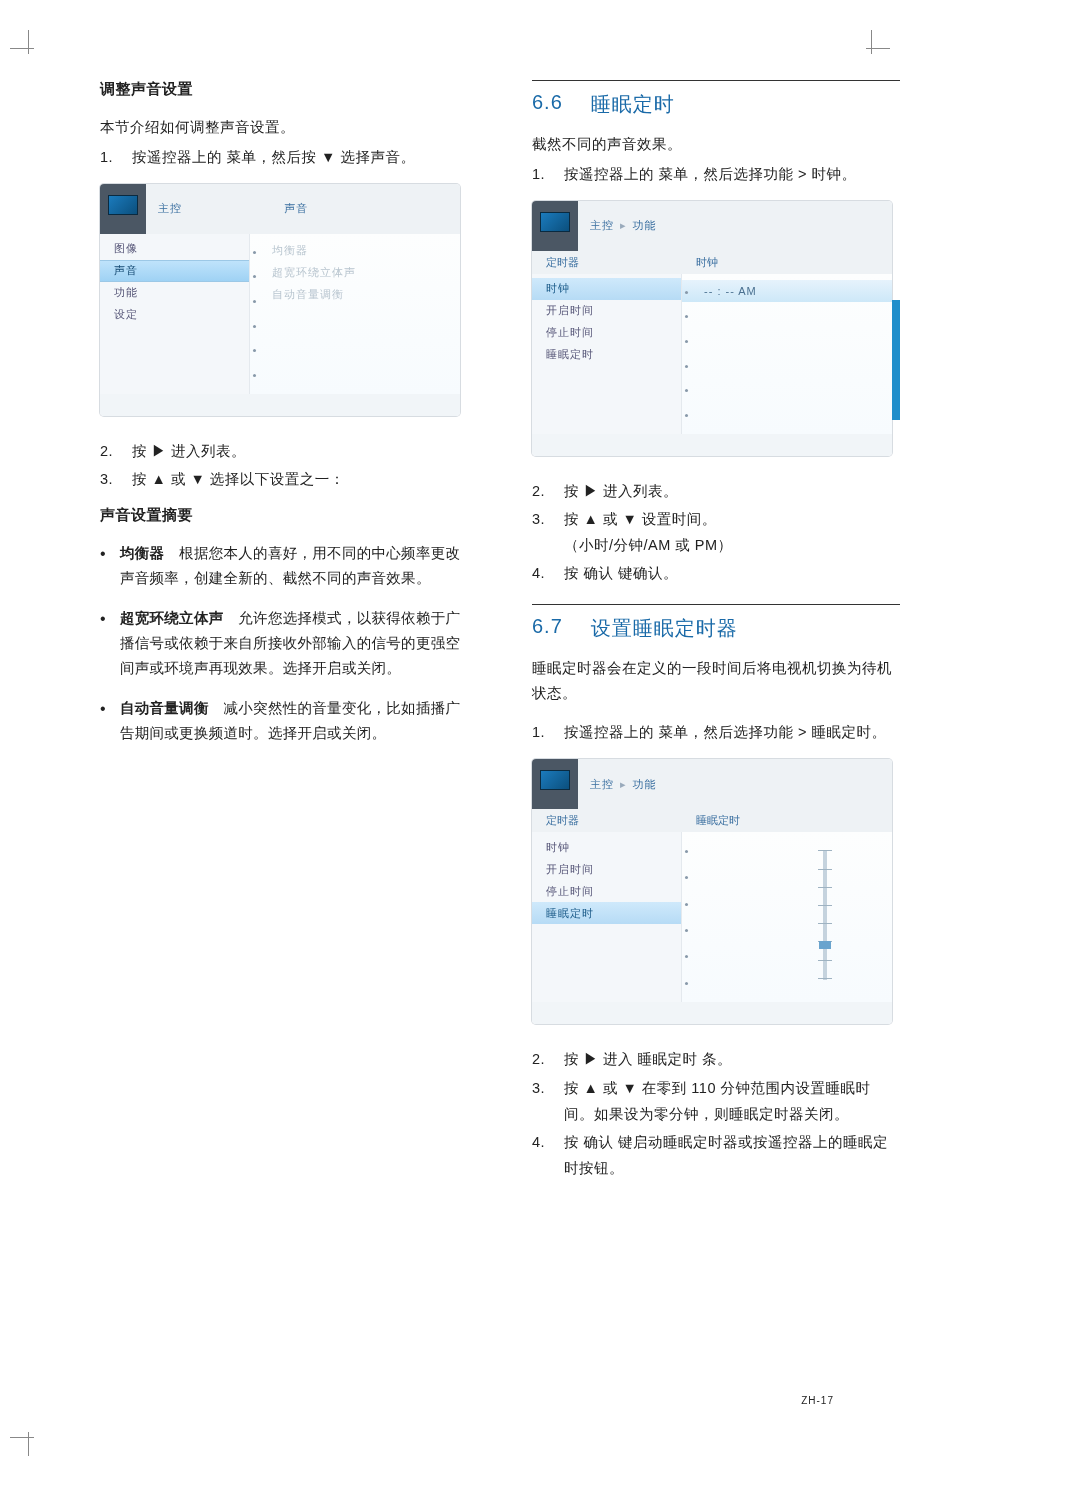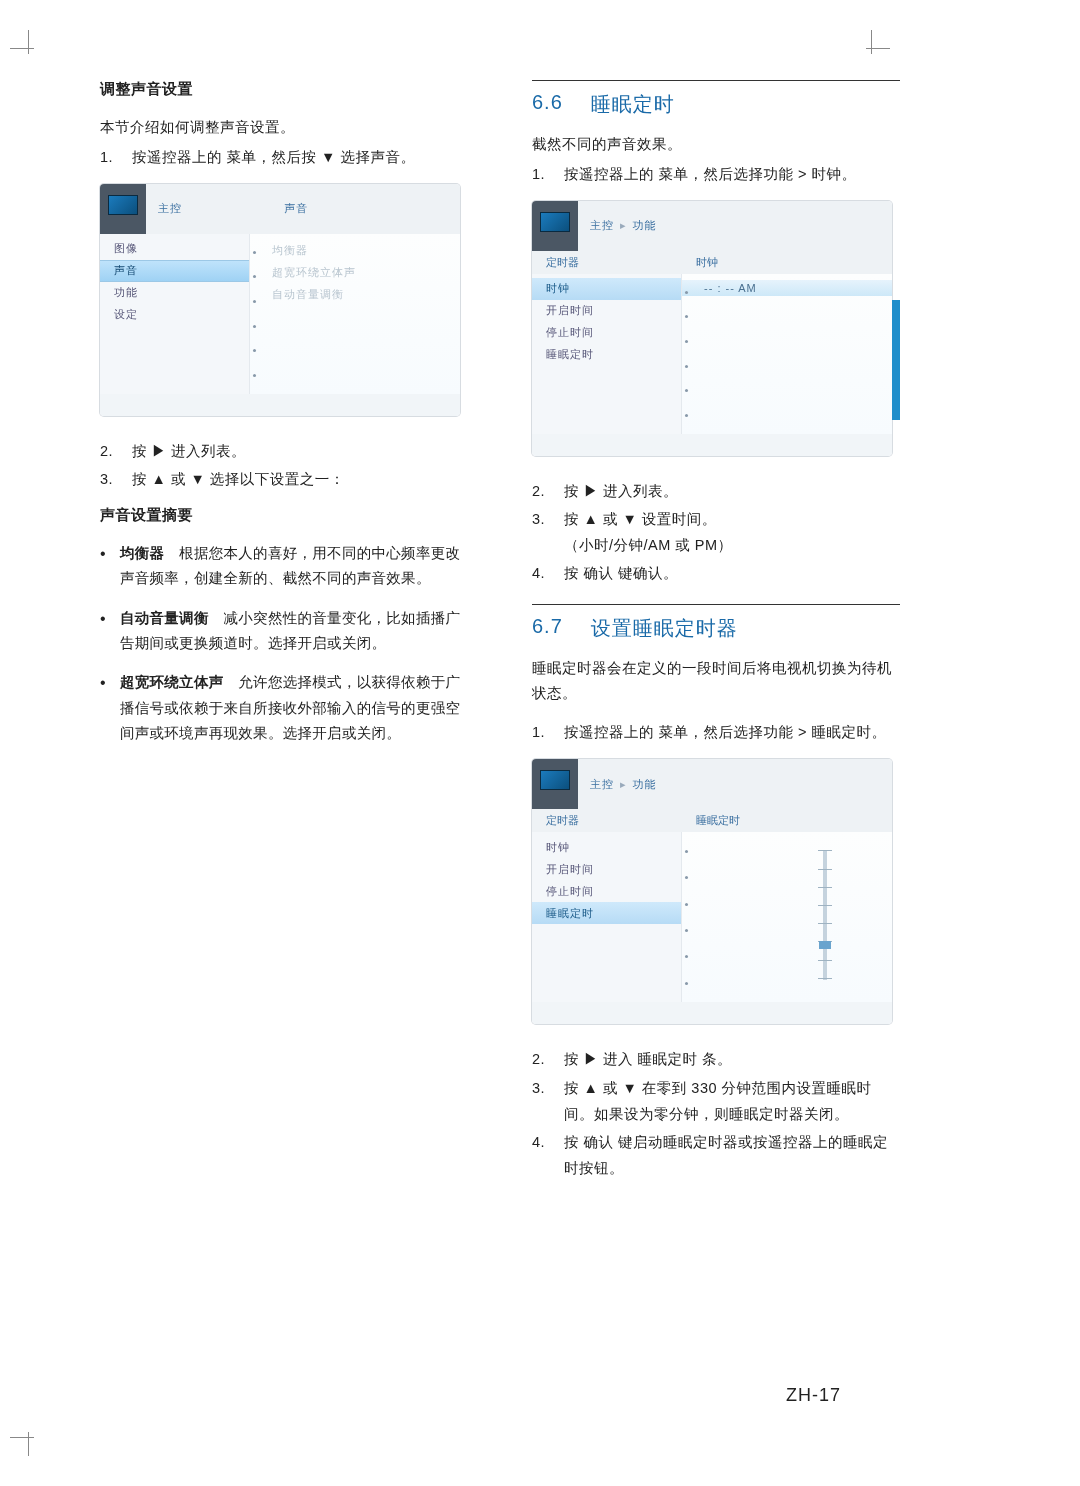--- a/index.html
+++ b/index.html
@@ -37,21 +37,21 @@
   ul.bullets li { display:flex; gap:14px; font-size:14.5px; line-height:1.75; margin-bottom:14px; letter-spacing:0.3px; }
   ul.bullets li::before { content:"•"; flex:0 0 auto; font-size:16px; line-height:1.6; }
   .term { display:inline; }
   .hr { border:none; border-top:1px solid #333; margin: 0 0 10px 0; }
   .section-num-row { display:flex; gap:28px; font-size:20px; color:#1a6aa8; font-weight:500; margin-bottom:14px; letter-spacing:1px; }
   .sidetab {
     position:absolute; right:180px; top:300px; width:26px; height:120px;
     background:#1f8ecb; color:#fff; writing-mode: vertical-rl;
     display:flex; align-items:center; justify-content:center; font-size:13px; letter-spacing:4px;
   }
-  .footer { position:absolute; right:239px; bottom:80px; font-size:18px; letter-spacing:1px; }
+  .footer { position:absolute; right:246px; bottom:80px; font-size:10px; letter-spacing:1px; }
 
   
   .osd {
     width: 100%; max-width: 360px; margin: 10px 0 22px 0;
     border-radius:4px; overflow:hidden;
     box-shadow: 0 0 0 1px #d7dce1;
     font-size: 11px;
   }
   .osd-top { display:flex; height:50px; }
   .osd-tv {
@@ -67,21 +67,21 @@
   }
   .osd-body { display:flex; min-height:160px; background:#c2410c; }
   .osd-left { width:150px; background:#f4f7fa; border-right:1px solid #e4e9ee; padding:4px 0; }
   .osd-right { flex:1; background:linear-gradient(#fdfefe,#f7fbfe); position:relative; padding:6px 0; }
   .osd-item { padding:4px 14px; color:#557; letter-spacing:1px; display:flex; align-items:center; height:22px; }
   .osd-item.sel { background:linear-gradient(#bfe3fb,#9fd2f4); color:#154a73; border-top:1px solid #9cc8e6; border-bottom:1px solid #9cc8e6; }
   .osd-item.hi  { background:linear-gradient(#cfe9fb,#b6dbf5); color:#1a5a88; }
   .osd-right .dots { position:absolute; left:0; top:6px; bottom:6px; width:8px; display:flex; flex-direction:column; justify-content:space-around; align-items:center; }
   .osd-right .dots span { width:3px; height:3px; background:#89a; border-radius:50%; }
   .osd-right .faded { color:#b8c5cf; padding:4px 14px 4px 22px; height:22px; display:flex; align-items:center; letter-spacing:1px; }
-  .osd-right .val   { color:#4a7090; padding:4px 14px 4px 22px; height:16px; display:flex; align-items:center; letter-spacing:1px; }
+  .osd-right .val   { color:#4a7090; padding:4px 14px 4px 22px; height:22px; display:flex; align-items:center; letter-spacing:1px; }
   .osd-right .valrow{ display:flex; gap:10px; align-items:center; }
   .osd-footer { height:22px; background:#f1f5f8; }
   .pill-hi { background:linear-gradient(#e6f3fc,#cde8f8); }
 
   
   .vslider { position:absolute; right:60px; top:18px; width:14px; height:130px; display:flex; flex-direction:column; align-items:center; }
   .vslider .track { width:4px; flex:1; background:#c5d3de; position:relative; }
   .vslider .tick { position:absolute; left:-5px; width:14px; height:1px; background:#9fb3c2; }
   .vslider .thumb { position:absolute; left:-4px; width:12px; height:8px; background:#6aa4ce; }
 </style>
@@ -151,24 +151,24 @@
             <span>按 ▲ 或 ▼ 选择以下设置之一：</span>
           </li>
       </ol>
 
       <h4 class="sect-title" style="margin-top:12px;">声音设置摘要</h4>
       <ul class="bullets">
         <li>
             <span><b class="term">均衡器</b><span>　根据您本人的喜好，用不同的中心频率更改声音频率，创建全新的、截然不同的声音效果。</span></span>
           </li>
         <li>
+            <span><b class="term">超宽环绕立体声</b><span>　允许您选择模式，以获得依赖于广播信号或依赖于来自所接收外部输入的信号的更强空间声或环境声再现效果。选择开启或关闭。</span></span>
+          </li>
+        <li>
             <span><b class="term">自动音量调衡</b><span>　减小突然性的音量变化，比如插播广告期间或更换频道时。选择开启或关闭。</span></span>
-          </li>
-        <li>
-            <span><b class="term">超宽环绕立体声</b><span>　允许您选择模式，以获得依赖于广播信号或依赖于来自所接收外部输入的信号的更强空间声或环境声再现效果。选择开启或关闭。</span></span>
           </li>
       </ul>
     </div>
 
     <div class="col" style="padding-right:110px;">
       <hr class="hr">
       <div class="section-num-row">
         <span>6.6</span>
           <span>睡眠定时</span>
       </div>
@@ -296,21 +296,21 @@
         <div class="osd-footer"></div>
       </div>
 
       <ol class="steps">
         <li>
             <span class="num">2.</span>
             <span>按 ▶ 进入 睡眠定时 条。</span>
           </li>
         <li>
             <span class="num">3.</span>
-            <span>按 ▲ 或 ▼ 在零到 330 分钟范围内设置睡眠时间。如果设为零分钟，则睡眠定时器关闭。</span>
+            <span>按 ▲ 或 ▼ 在零到 110 分钟范围内设置睡眠时间。如果设为零分钟，则睡眠定时器关闭。</span>
           </li>
         <li>
             <span class="num">4.</span>
             <span>按 确认 键启动睡眠定时器或按遥控器上的睡眠定时按钮。</span>
           </li>
       </ol>
     </div>
   </div>
 
   <div class="footer">ZH-17</div>

